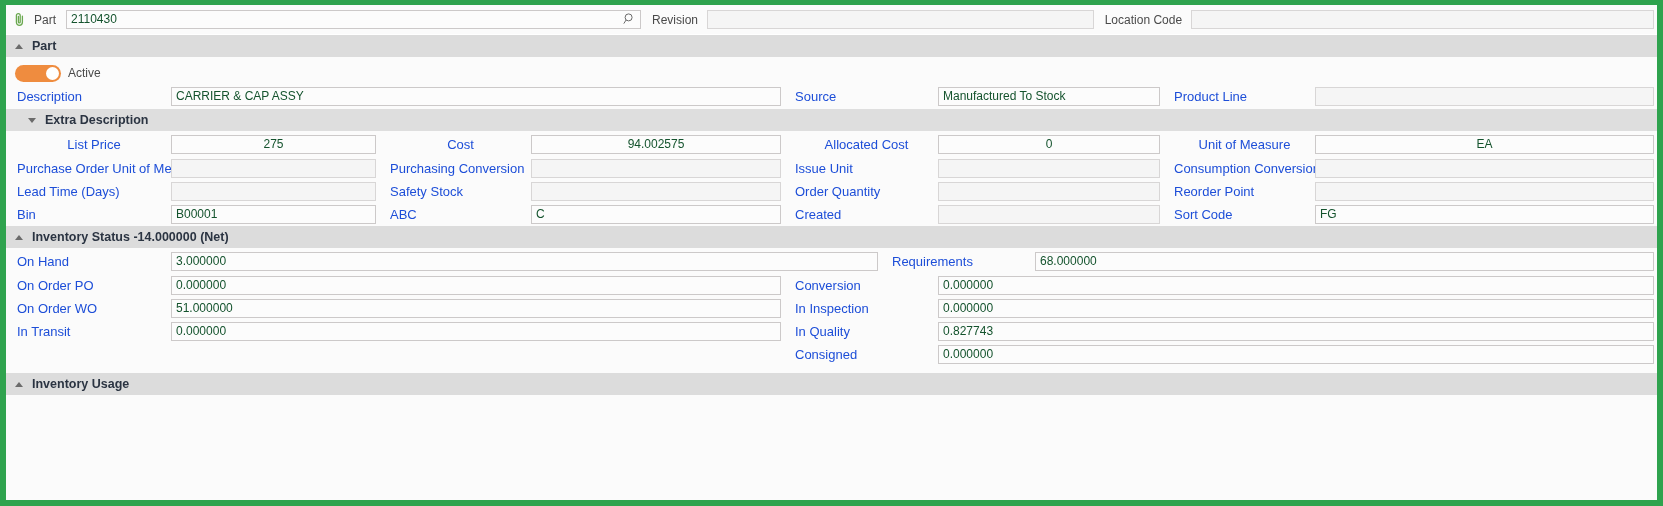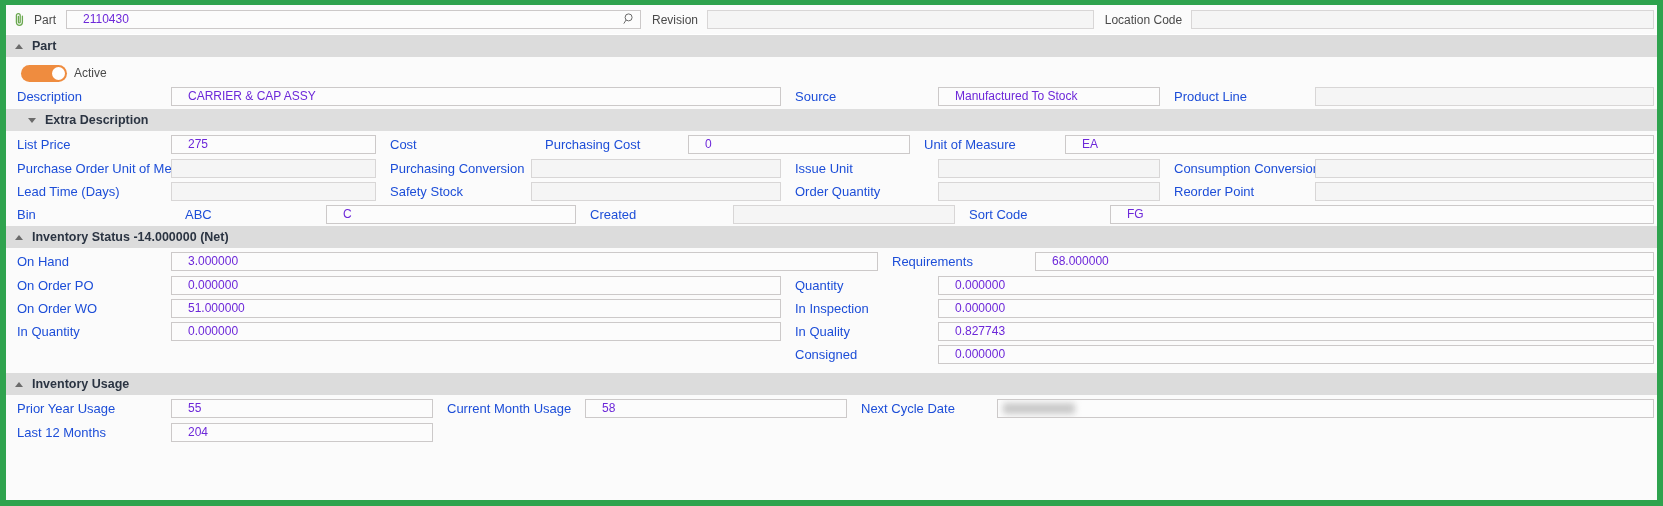--- a/index.html
+++ b/index.html
@@ -52,22 +52,22 @@
     font-size: 12px;
     white-space: nowrap;
     flex: 0 0 auto;
   }
   .fld {
     height: 19px;
     background: #fcfcfc;
     border: 1px solid #ccc9c9;
     font-family: "Liberation Sans", sans-serif;
     font-size: 12px;
-    color: #6d28d9;
-    padding: 0 16px;
+    color: #14532d;
+    padding: 0 4px;
     line-height: 17px;
     white-space: nowrap;
     overflow: hidden;
   }
   .fld.empty-dis { background: #f5f5f5; border-color: #d8d6d6; }
 
   .search-wrap { position: relative; flex: 0 0 auto; }
   .search-wrap .fld { padding-right: 18px; }
   .mag {
     position: absolute; right: 5px; top: 2px;
@@ -106,21 +106,21 @@
     border-top: 5px solid #6b6b6b;
   }
 
   
   .panel { background: #fbfbfb; }
 
   
   .toggle-row {
     display: flex; align-items: center;
     height: 26px;
-    padding-left: 15px;
+    padding-left: 9px;
     padding-top: 6px;
   }
   .toggle {
     width: 46px; height: 17px;
     border-radius: 9px;
     background: #ef8c3f;
     position: relative;
     flex: 0 0 auto;
   }
   .toggle .knob {
@@ -198,25 +198,26 @@
       <div class="fld empty-dis" style="flex:1 1 auto;"></div>
     </div>
   </div>
 
   <div class="section-hdr indent">
     <span class="caret down"></span>
     <span>Extra Description</span>
   </div>
 
   <div class="panel" id="extra-rows">
-        <div class="row" style="height: 26px;">
+        <div class="row" style="height: 26px; text-align: center;">
           <span class="lab" style="width:154px;">List Price</span>
           <div class="fld" style="width:205px;">275</div>
           <span class="lab" style="width:155px; padding-left:14px;">Cost</span>
-          <span class="lab" style="width:157px; padding-left:14px;">Purchasing Cost</span>
+          <div class="fld" style="width:250px;">94.002575</div>
+          <span class="lab" style="width:157px; padding-left:14px;">Allocated Cost</span>
           <div class="fld" style="width:222px;">0</div>
           <span class="lab" style="width:155px; padding-left:14px;">Unit of Measure</span>
           <div class="fld" style="flex:1 1 auto;">EA</div>
         </div>
         <div class="row" style="height: 23px;">
           <span class="lab" style="width:154px;">Purchase Order Unit of Measure</span>
           <div class="fld empty-dis" style="width:205px;"></div>
           <span class="lab" style="width:155px; padding-left:14px;">Purchasing Conversion</span>
           <div class="fld empty-dis" style="width:250px;"></div>
           <span class="lab" style="width:157px; padding-left:14px;">Issue Unit</span>
@@ -229,20 +230,21 @@
           <div class="fld empty-dis" style="width:205px;"></div>
           <span class="lab" style="width:155px; padding-left:14px;">Safety Stock</span>
           <div class="fld empty-dis" style="width:250px;"></div>
           <span class="lab" style="width:157px; padding-left:14px;">Order Quantity</span>
           <div class="fld empty-dis" style="width:222px;"></div>
           <span class="lab" style="width:155px; padding-left:14px;">Reorder Point</span>
           <div class="fld empty-dis" style="flex:1 1 auto;"></div>
         </div>
         <div class="row" style="height: 23px;">
           <span class="lab" style="width:154px;">Bin</span>
+          <div class="fld" style="width:205px;">B00001</div>
           <span class="lab" style="width:155px; padding-left:14px;">ABC</span>
           <div class="fld" style="width:250px;">C</div>
           <span class="lab" style="width:157px; padding-left:14px;">Created</span>
           <div class="fld empty-dis" style="width:222px;"></div>
           <span class="lab" style="width:155px; padding-left:14px;">Sort Code</span>
           <div class="fld" style="flex:1 1 auto;">FG</div>
         </div>
       </div>
 
   <div class="section-hdr">
@@ -253,60 +255,43 @@
   <div class="panel" id="status-rows">
         <div class="row" style="height: 26px;">
           <span class="lab" style="width: 154px;">On Hand</span>
           <div class="fld" style="width: 707px;">3.000000</div>
           <span class="lab" style="width:157px; padding-left:14px;">Requirements</span>
           <div class="fld" style="flex: 1 1 auto;">68.000000</div>
         </div>
         <div class="row" style="height: 23px;">
           <span class="lab" style="width: 154px;">On Order PO</span>
           <div class="fld" style="width: 610px;">0.000000</div>
-          <span class="lab" style="width:157px; padding-left:14px;">Quantity</span>
+          <span class="lab" style="width:157px; padding-left:14px;">Conversion</span>
           <div class="fld" style="flex: 1 1 auto;">0.000000</div>
         </div>
         <div class="row" style="height: 23px;">
           <span class="lab" style="width: 154px;">On Order WO</span>
           <div class="fld" style="width: 610px;">51.000000</div>
           <span class="lab" style="width:157px; padding-left:14px;">In Inspection</span>
           <div class="fld" style="flex: 1 1 auto;">0.000000</div>
         </div>
         <div class="row" style="height: 23px;">
-          <span class="lab" style="width: 154px;">In Quantity</span>
+          <span class="lab" style="width: 154px;">In Transit</span>
           <div class="fld" style="width: 610px;">0.000000</div>
           <span class="lab" style="width:157px; padding-left:14px;">In Quality</span>
           <div class="fld" style="flex: 1 1 auto;">0.827743</div>
         </div>
         <div class="row" style="height: 23px;">
           <span class="lab" style="width: 154px;"></span>
           <div style="width: 610px;"></div>
           <span class="lab" style="width:157px; padding-left:14px;">Consigned</span>
           <div class="fld" style="flex: 1 1 auto;">0.000000</div>
         </div>
       </div>
 
   <div class="section-hdr" style="margin-top:7px;">
     <span class="caret up"></span>
     <span>Inventory Usage</span>
   </div>
 
-  <div class="panel">
-    <div class="row" style="height:26px;">
-      <span class="lab" style="width:154px;">Prior Year Usage</span>
-      <div class="fld" style="width:262px;">55</div>
-      <span class="lab" style="width:152px; padding-left:14px;">Current Month Usage</span>
-      <div class="fld" style="width:262px;">58</div>
-      <span class="lab" style="width:150px; padding-left:14px;">Next Cycle Date</span>
-      <div class="fld" style="flex:1 1 auto; position:relative;">
-        <span style="position:absolute;left:5px;top:3px;width:72px;height:11px;background:#c9c9c9;filter:blur(3px);border-radius:2px;"></span>
-      </div>
-    </div>
-    <div class="row" style="height:23px;">
-      <span class="lab" style="width:154px;">Last 12 Months</span>
-      <div class="fld" style="width:262px;">204</div>
-      <span class="spacer"></span>
-    </div>
-  </div>
 
 </div>
 </div>
 
 </body></html>

